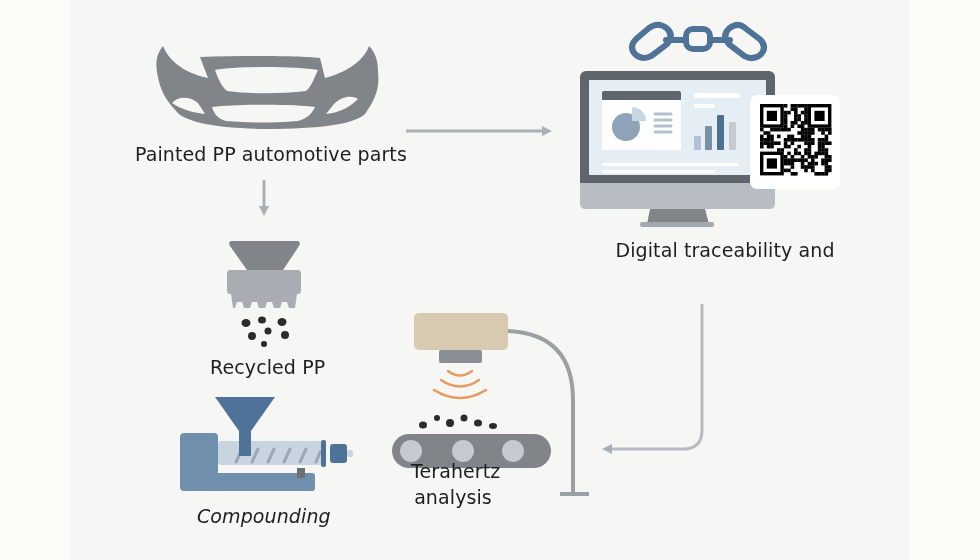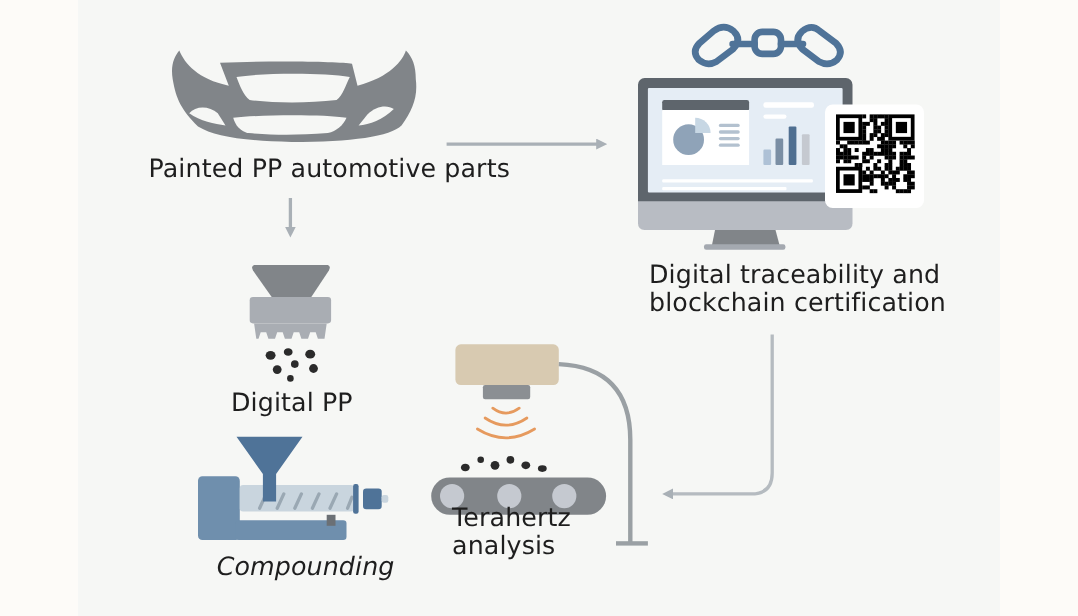--- a/index.html
+++ b/index.html
@@ -6,21 +6,21 @@
   body {
     width: 980px; height: 560px; position: relative; overflow: hidden;
     background: #fdfbf8;
     font-family: "DejaVu Sans", "Liberation Sans", sans-serif;
   }
   .panel {
     position: absolute; left: 71px; top: 0; width: 838px; height: 560px;
     background: #f6f7f5;
   }
   .label {
-    position: absolute; color: #1e1e1e; font-size: 23px; line-height: 26px;
+    position: absolute; color: #1e1e1e; font-size: 19px; line-height: 26px;
     text-align: center; white-space: nowrap; letter-spacing: 0.1px;
   }
   svg.layer { position: absolute; left: 0; top: 0; }
 </style>
 </head>
 <body>
 
 <div class="panel"></div>
 
 <svg class="layer" width="980" height="560" viewBox="0 0 980 560">
@@ -320,22 +320,21 @@
         <rect x="794" y="172" width="3.6" height="3.6" fill="#000"></rect>
         <rect x="814.4" y="172" width="3.6" height="3.6" fill="#000"></rect>
         <rect x="817.8" y="172" width="3.6" height="3.6" fill="#000"></rect>
         <rect x="821.2" y="172" width="3.6" height="3.6" fill="#000"></rect>
         <rect x="824.6" y="172" width="3.6" height="3.6" fill="#000"></rect>
       </g>
   </g>
 </svg>
 
 <div class="label" style="left:135px; top:141px;">Painted PP automotive parts</div>
-<div class="label" style="left:210px; top:354px;">Digital PP</div>
+<div class="label" style="left:210px; top:354px;">Recycled PP</div>
 <div class="label" style="left:197px; top:503px;font-style:italic;">Compounding</div>
 <div class="label" style="left:411px; top:458px; width:84px;">
   <div>Terahertz</div>
   <div>analysis</div>
 </div>
-<div class="label" style="left:590px; top:237px; width:222px;">
+<div class="label" style="left:614px; top:237px; width:222px;">
   <div>Digital traceability and</div>
-  <div>blockchain certification</div>
 </div>
 
 </body></html>

